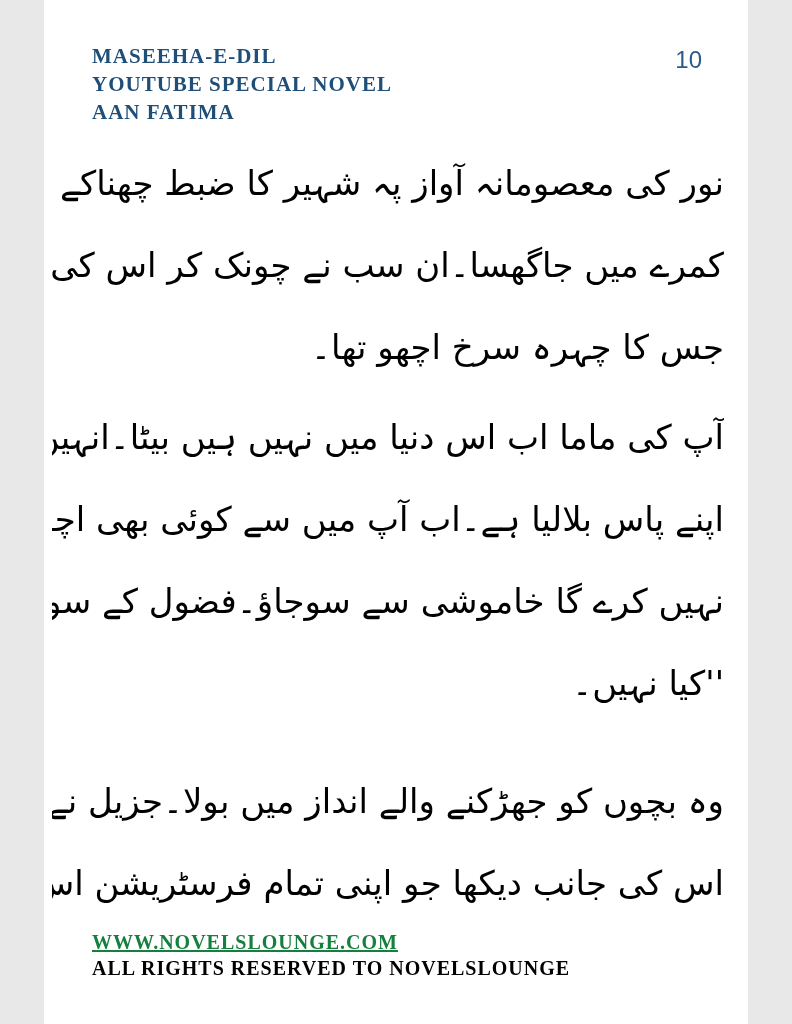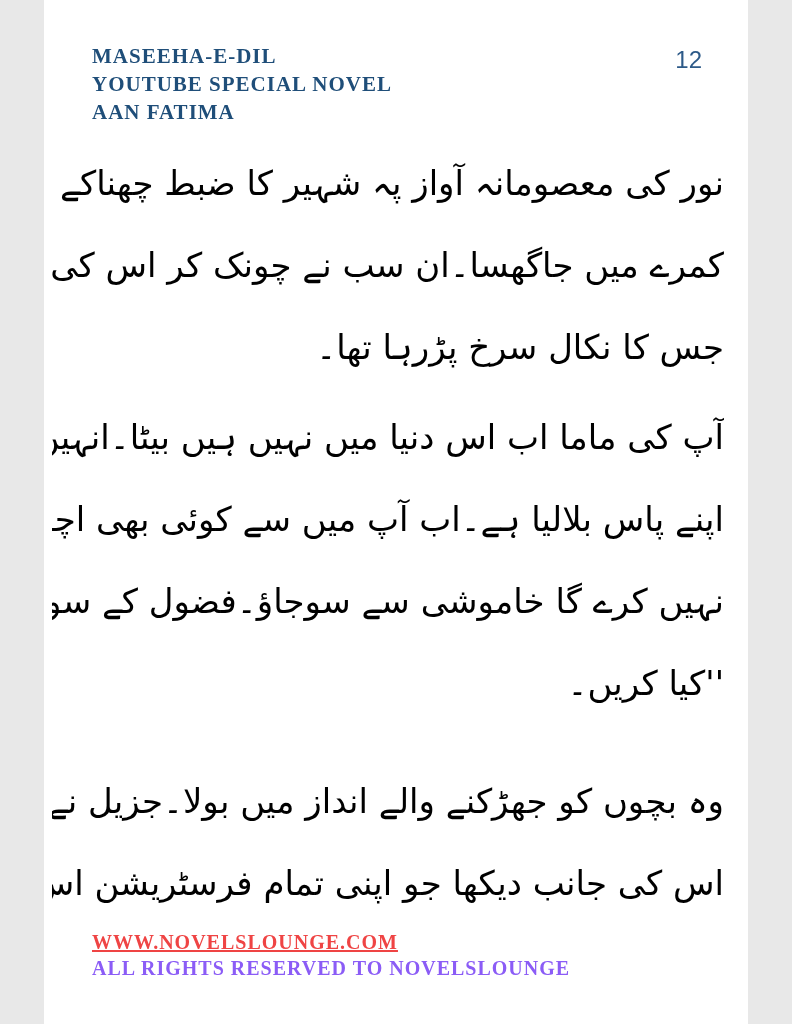--- a/index.html
+++ b/index.html
@@ -69,63 +69,63 @@
     left: 48px;
     bottom: 44px;
   }
   .site-link {
     display: inline-block;
     font-family: "Liberation Serif", serif;
     font-weight: 700;
     font-size: 20px;
     line-height: 24px;
     letter-spacing: 1px;
-    color: #ef4444;
+    color: #15803d;
     text-decoration: underline;
     text-transform: uppercase;
     cursor: pointer;
     white-space: nowrap;
   }
   .rights {
     font-family: "Liberation Serif", serif;
     font-weight: 700;
     font-size: 20px;
     line-height: 24px;
     letter-spacing: 1px;
-    color: #8b5cf6;
+    color: #000000;
     text-transform: uppercase;
     margin-top: 2px;
     white-space: nowrap;
     text-align: center;
   }
 </style>
 </head>
 <body>
 
 <div class="page">
 
   <div class="header">
     <div class="hline">MASEEHA-E-DIL</div>
     <div class="hline">YOUTUBE SPECIAL NOVEL</div>
     <div class="hline">AAN FATIMA</div>
   </div>
 
-  <div class="page-number">12</div>
+  <div class="page-number">10</div>
 
   <div class="story">
     <div class="para">
       <div class="urdu-line">نور کی معصومانہ آواز پہ شہیر کا ضبط چھناکے سے ٹوٹا تو وہ سیدھا</div>
       <div class="urdu-line">کمرے میں جاگھسا۔ان سب نے چونک کر اس کی جانب دیکھا</div>
-      <div class="urdu-line">جس کا نکال سرخ پڑرہا تھا۔</div>
+      <div class="urdu-line">جس کا چہرہ سرخ اچھو تھا۔</div>
     </div>
     <div class="para">
       <div class="urdu-line">آپ کی ماما اب اس دنیا میں نہیں ہیں بیٹا۔انہیں اللہ نے''</div>
       <div class="urdu-line">اپنے پاس بلالیا ہے۔اب آپ میں سے کوئی بھی اچھو کو تنگ</div>
       <div class="urdu-line">نہیں کرے گا خاموشی سے سوجاؤ۔فضول کے سوالات سے گریز</div>
-      <div class="urdu-line">''کیا کریں۔</div>
+      <div class="urdu-line">''کیا نہیں۔</div>
     </div>
     <div class="para gap-large">
       <div class="urdu-line">وہ بچوں کو جھڑکنے والے انداز میں بولا۔جزیل نے تاسف سے</div>
       <div class="urdu-line">اس کی جانب دیکھا جو اپنی تمام فرسٹریشن اس پہ نکال رہا تھا۔</div>
     </div>
   </div>
 
   <div class="footer">
     <a class="site-link">WWW.NOVELSLOUNGE.COM</a>
     <div class="rights">ALL RIGHTS RESERVED TO NOVELSLOUNGE</div>

